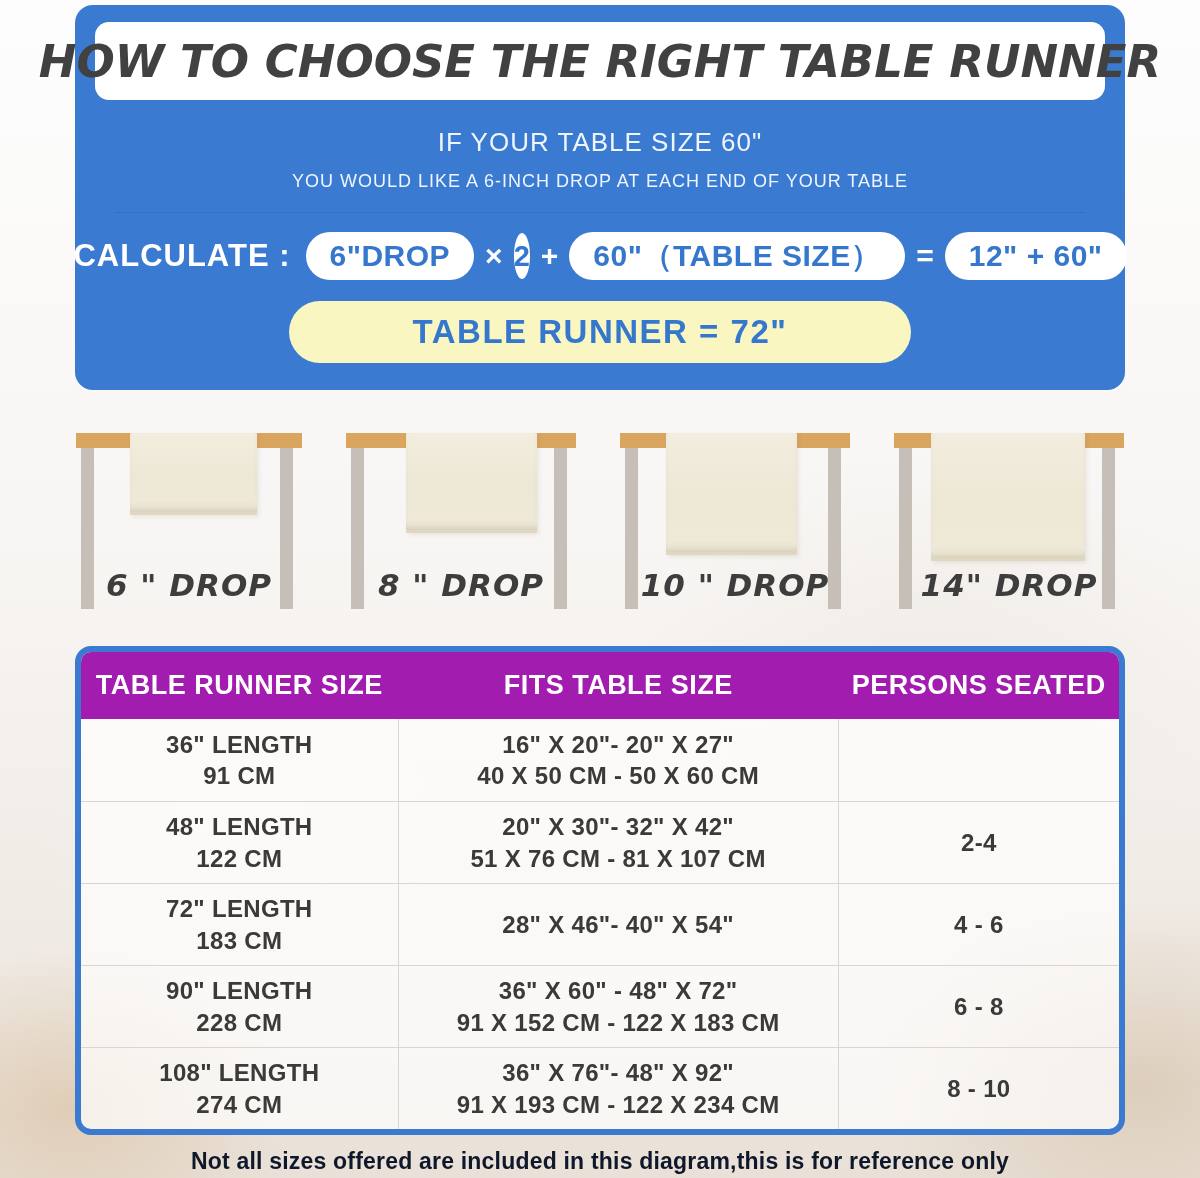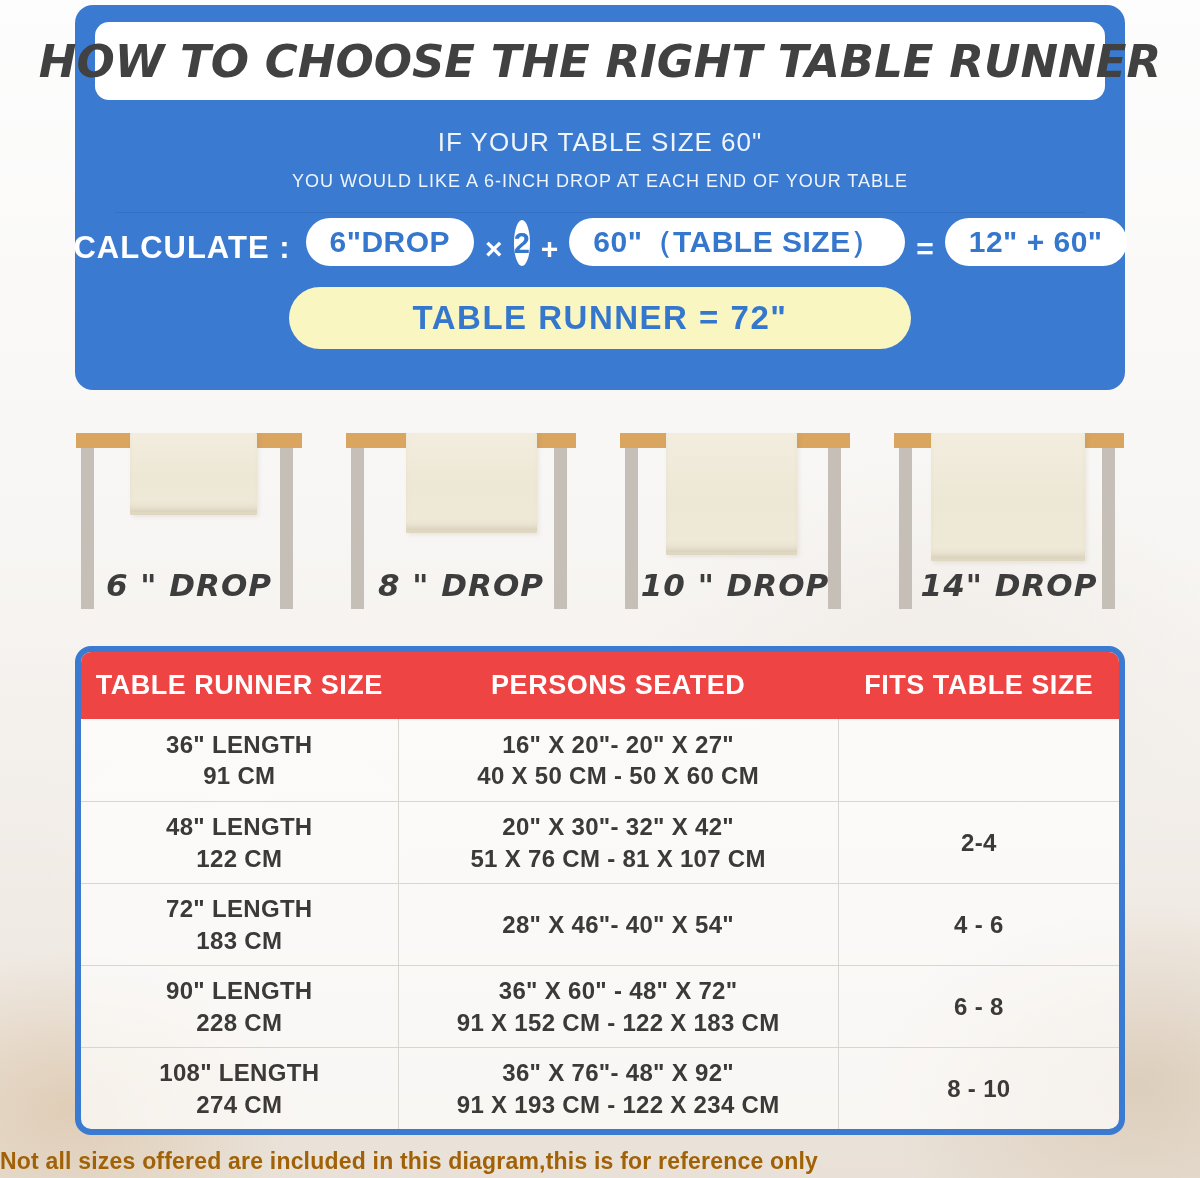--- a/index.html
+++ b/index.html
@@ -32,22 +32,22 @@
     font-family:"DejaVu Sans", sans-serif;
     font-size:45px; font-weight:bold; font-style:italic;
     color:#414141; letter-spacing:0px; white-space:nowrap;
   }
   .subtitle{ text-align:center; color:#eef5fc; letter-spacing:1px; }
   .subtitle-1{ margin-top:27px; font-size:26px; }
   .subtitle-2{ margin-top:13px; font-size:18px; }
   .calc-divider{ width:96%; height:1px; background:rgba(20,50,100,.12); margin:20px auto 0; }
 
   .calc-row{
-    margin-top:5px;
-    display:flex; align-items:flex-end; justify-content:center; gap:11px;
+    margin-top:19px;
+    display:flex; align-items:center; justify-content:center; gap:11px;
     white-space:nowrap;
   }
   .calc-label{ color:#ffffff; font-weight:bold; font-size:31px; letter-spacing:1px; margin-right:4px; }
   .pill{
     background:#ffffff; border-radius:26px;
     padding:6px 24px; height:48px;
     display:flex; align-items:center; justify-content:center;
     color:#3577cd; font-weight:bold; font-size:30px; letter-spacing:.5px;
   }
   .op{ color:#ffffff; font-weight:bold; font-size:30px; }
@@ -95,21 +95,21 @@
   }
 
   
   .size-panel{
     width:1050px; margin:37px auto 0;
     border:6px solid #3b7ad1; border-radius:16px;
     overflow:hidden;
     background:rgba(255,255,255,.7);
   }
   .size-head{
-    background:#ef4444; height:67px;
+    background:#a21caf; height:67px;
     display:grid; grid-template-columns:30.5% 42.5% 27%;
     align-items:center;
   }
   .size-head .hcell{
     text-align:center; color:#ffffff; font-weight:bold;
     font-size:27px; letter-spacing:.5px;
   }
   .size-body .row{
     display:grid; grid-template-columns:30.5% 42.5% 27%;
     height:82px;
@@ -117,22 +117,22 @@
   .size-body .row + .row{ border-top:1px solid #d9d6d2; }
   .cell{
     display:flex; flex-direction:column; align-items:center; justify-content:center;
     color:#3b3a39; font-weight:bold; font-size:24px; line-height:1.3;
     letter-spacing:.3px;
   }
   .cell.mid{ border-left:1px solid #d9d6d2; border-right:1px solid #d9d6d2; }
 
   
   .footer-note{
-    margin-top:13px; text-align:left;
-    font-weight:bold; font-size:23px; color:#a16207; letter-spacing:.2px;
+    margin-top:13px; text-align:center;
+    font-weight:bold; font-size:23px; color:#0f172a; letter-spacing:.2px;
   }
 </style>
 </head>
 <body>
 
 <div class="header-panel">
   <div class="title-box">
     <h1>HOW TO CHOOSE THE RIGHT TABLE RUNNER</h1>
   </div>
   <div class="subtitle subtitle-1">IF YOUR TABLE SIZE 60"</div>
@@ -178,22 +178,22 @@
     <div class="leg leg-left"></div>
     <div class="leg leg-right"></div>
     <div class="runner"></div>
     <div class="drop-label">14" DROP</div>
   </div>
 </div>
 
 <div class="size-panel">
   <div class="size-head">
     <div class="hcell">TABLE RUNNER SIZE</div>
+    <div class="hcell">FITS TABLE SIZE</div>
     <div class="hcell">PERSONS SEATED</div>
-    <div class="hcell">FITS TABLE SIZE</div>
   </div>
   <div class="size-body">
     <div class="row">
       <div class="cell">
         <span>36" LENGTH</span>
         <span>91 CM</span>
       </div>
       <div class="cell mid">
         <span>16" X 20"- 20" X 27"</span>
         <span>40 X 50 CM - 50 X 60 CM</span>

